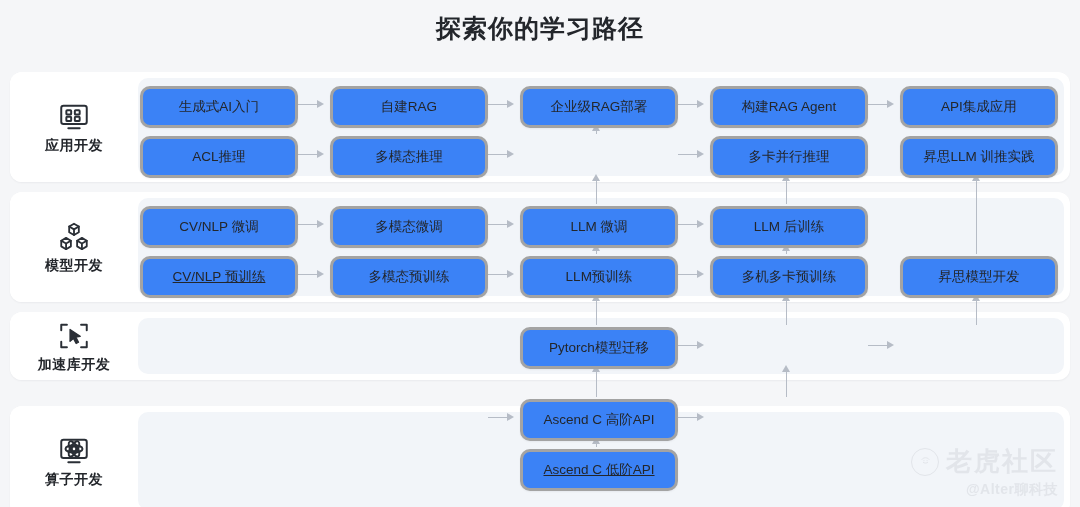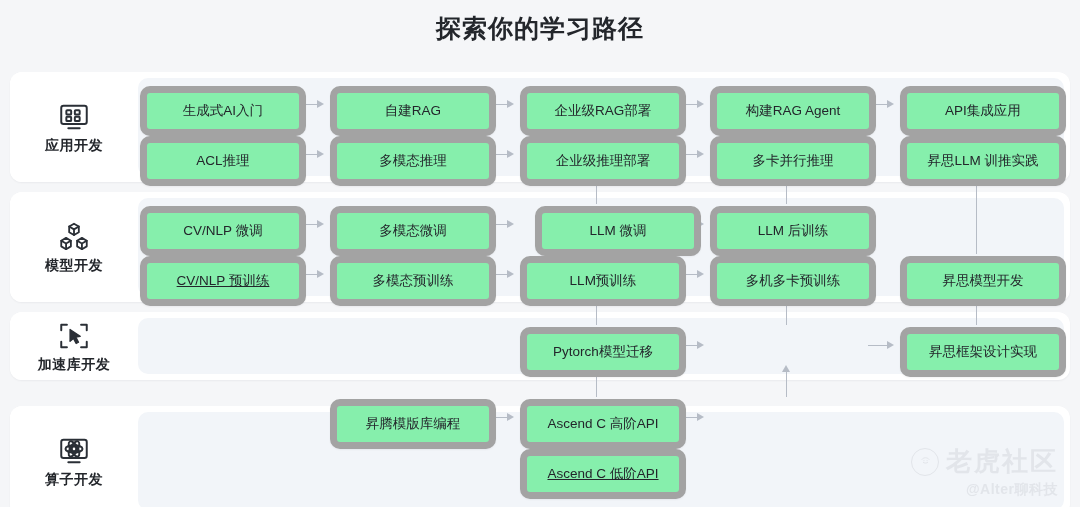--- a/index.html
+++ b/index.html
@@ -41,22 +41,22 @@
   .row-right{
     position:absolute;left:128px;top:6px;right:6px;bottom:6px;
     background:#f2f5f9;
     border-radius:10px;
   }
 
   
   .node{
     position:absolute;
     height:36px;
-    background:#86efac;
-    border:7px solid #a3a3a3;
+    background:#3b82f6;
+    border:3px solid #a3a3a3;
     border-radius:10px;
     box-shadow:0 1px 2px rgba(18,24,40,.05);
     display:flex;align-items:center;justify-content:center;
     font-size:13.5px;color:#23262b;
     white-space:nowrap;
     z-index:3;
   }
 
   
   .h-arrow{position:absolute;height:9px;z-index:2;}
@@ -180,35 +180,32 @@
     <div class="wm-handle">@Alter聊科技</div>
   </div>
 
 <div class="node" style="left: 140px; width: 152px; top: 86px;">生成式AI入门</div>
     <div class="node" style="left: 330px; width: 152px; top: 86px;">自建RAG</div>
     <div class="node" style="left: 520px; width: 152px; top: 86px;">企业级RAG部署</div>
     <div class="node" style="left: 710px; width: 152px; top: 86px;">构建RAG Agent</div>
     <div class="node" style="left: 900px; width: 152px; top: 86px;">API集成应用</div>
     <div class="node" style="left: 140px; width: 152px; top: 136px;">ACL推理</div>
     <div class="node" style="left: 330px; width: 152px; top: 136px;">多模态推理</div>
-    <div class="node" style="left: 520px; width: 152px; top: 136px;">企业级推理部署</div>
     <div class="node" style="left: 710px; width: 152px; top: 136px;">多卡并行推理</div>
     <div class="node" style="left: 900px; width: 152px; top: 136px;">昇思LLM 训推实践</div>
     <div class="node" style="left: 140px; width: 152px; top: 206px;">CV/NLP 微调</div>
     <div class="node" style="left: 330px; width: 152px; top: 206px;">多模态微调</div>
-    <div class="node" style="left: 535px; width: 152px; top: 206px; text-align: center;">LLM 微调</div>
+    <div class="node" style="left: 520px; width: 152px; top: 206px; text-align: center;">LLM 微调</div>
     <div class="node" style="left: 710px; width: 152px; top: 206px;">LLM 后训练</div>
     <div class="node" style="left: 140px; width: 152px; top: 256px; text-decoration: underline;">CV/NLP 预训练</div>
     <div class="node" style="left: 330px; width: 152px; top: 256px;">多模态预训练</div>
     <div class="node" style="left: 520px; width: 152px; top: 256px;">LLM预训练</div>
     <div class="node" style="left: 710px; width: 152px; top: 256px;">多机多卡预训练</div>
     <div class="node" style="left: 900px; width: 152px; top: 256px;">昇思模型开发</div>
     <div class="node" style="left: 520px; width: 152px; top: 327px;">Pytorch模型迁移</div>
-    <div class="node" style="left: 900px; width: 152px; top: 327px;">昇思框架设计实现</div>
-    <div class="node" style="left: 330px; width: 152px; top: 399px;">昇腾模版库编程</div>
     <div class="node" style="left: 520px; width: 152px; top: 399px;">Ascend C 高阶API</div>
     <div class="node" style="left: 520px; width: 152px; top: 449px; text-decoration: underline;">Ascend C 低阶API</div>
     <div class="h-arrow" style="left: 298px; top: 100px; width: 26px;">
       <span class="line" style="width:20px"></span>
       <span class="head" style="left:19px"></span>
     </div>
     <div class="h-arrow" style="left: 488px; top: 100px; width: 26px;">
       <span class="line" style="width:20px"></span>
       <span class="head" style="left:19px"></span>
     </div>

